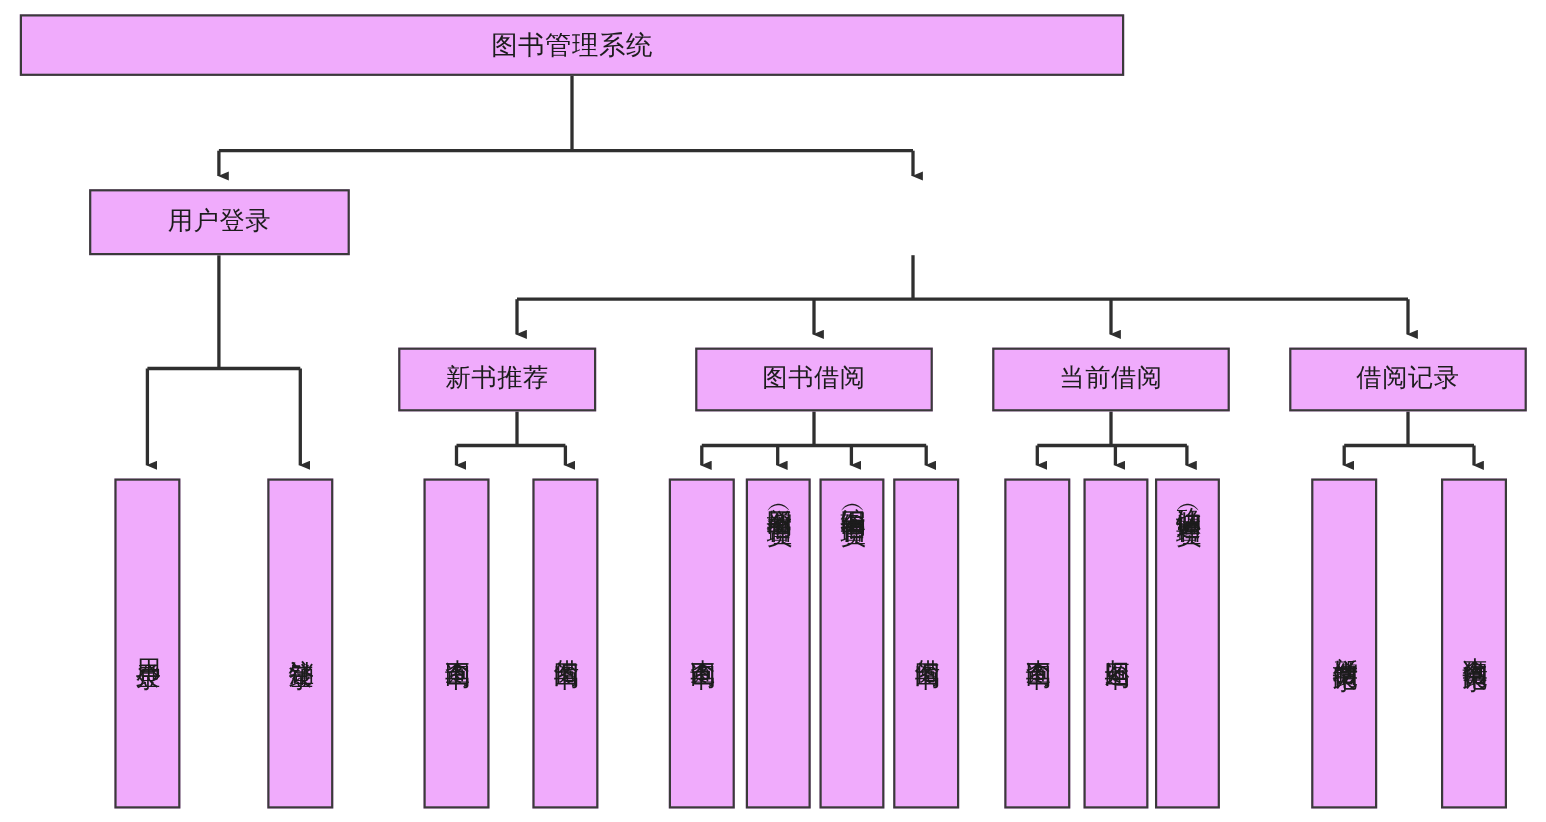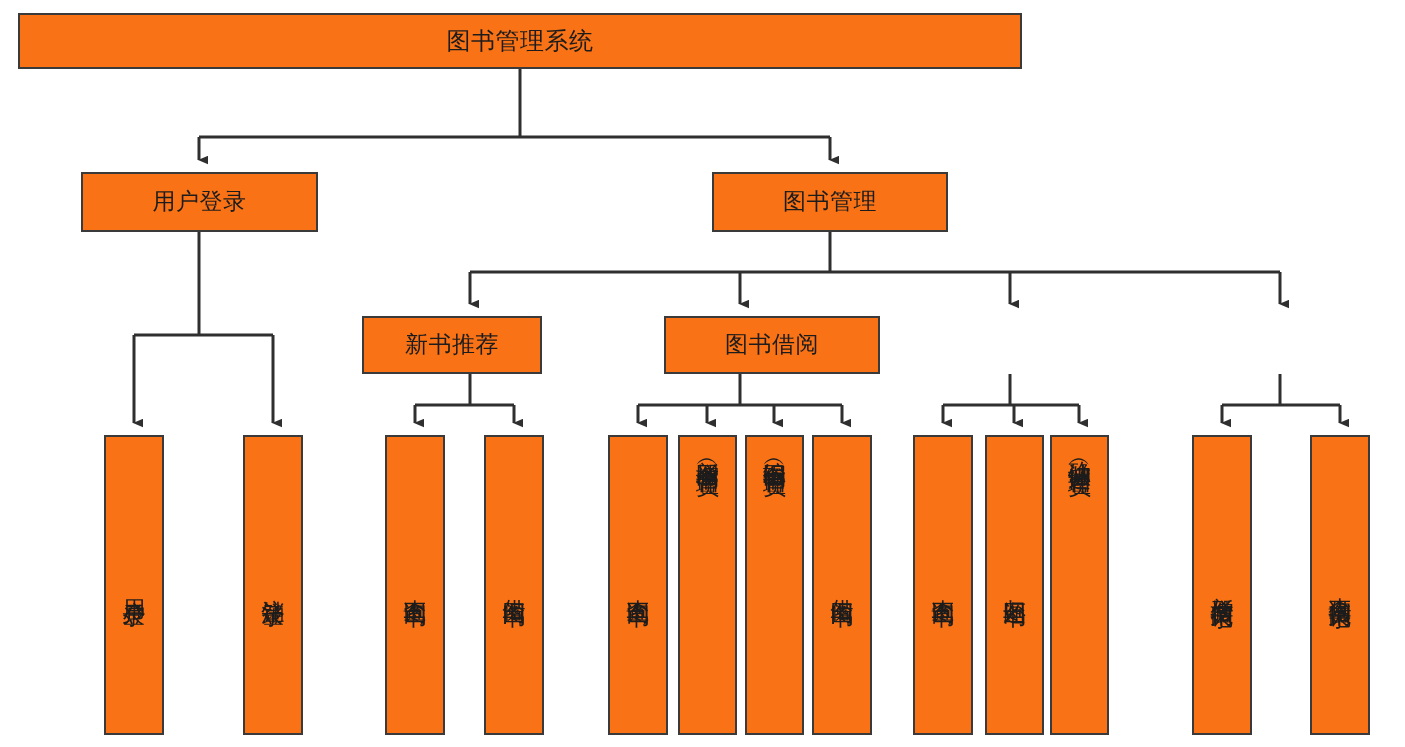--- a/index.html
+++ b/index.html
@@ -22,21 +22,21 @@
   #edge-layer {
     position: absolute;
     left: 0;
     top: 0;
     width: 1405px;
     height: 747px;
   }
   .node {
     position: absolute;
     box-sizing: border-box;
-    background: #f97316;
+    background: #f0abfc;
     border: 2.5px solid #3a3a3a;
     display: flex;
     align-items: center;
     justify-content: center;
     z-index: 3;
   }
   .node-label {
     text-align: center;
     color: #1c1c1c;
     line-height: 1.18;
@@ -135,29 +135,32 @@
     </g>
   </svg>
 
   <div class="node root horizontal" style="left:18px; top:13px; width:1004px; height:56px;">
     <span class="node-label">图书管理系统</span>
   </div>
 
   <div class="node horizontal" style="left:81px; top:172px; width:237px; height:60px;">
     <span class="node-label">用户登录</span>
   </div>
-  <div class="node horizontal" style="left:712px; top:172px; width:236px; height:60px;">
-    <span class="node-label">图书管理</span>
-  </div>
 
   <div class="node horizontal" style="left:362px; top:316px; width:180px; height:58px;">
     <span class="node-label">新书推荐</span>
   </div>
-  <div class="node horizontal" style="left:632px; top:316px; width:216px; height:58px;margin-left:32px;">
+  <div class="node horizontal" style="left:632px; top:316px; width:216px; height:58px;">
     <span class="node-label">图书借阅</span>
+  </div>
+  <div class="node horizontal" style="left:902px; top:316px; width:216px; height:58px;">
+    <span class="node-label">当前借阅</span>
+  </div>
+  <div class="node horizontal" style="left:1172px; top:316px; width:216px; height:58px;">
+    <span class="node-label">借阅记录</span>
   </div>
 
   <div class="node vertical centered" style="left:104px; top:435px; width:60px; height:300px;">
     <span class="node-label">用户登录</span>
   </div>
   <div class="node vertical centered" style="left:243px; top:435px; width:60px; height:300px;">
     <span class="node-label">注销登录</span>
   </div>
 
   <div class="node vertical centered" style="left:385px; top:435px; width:60px; height:300px;">

